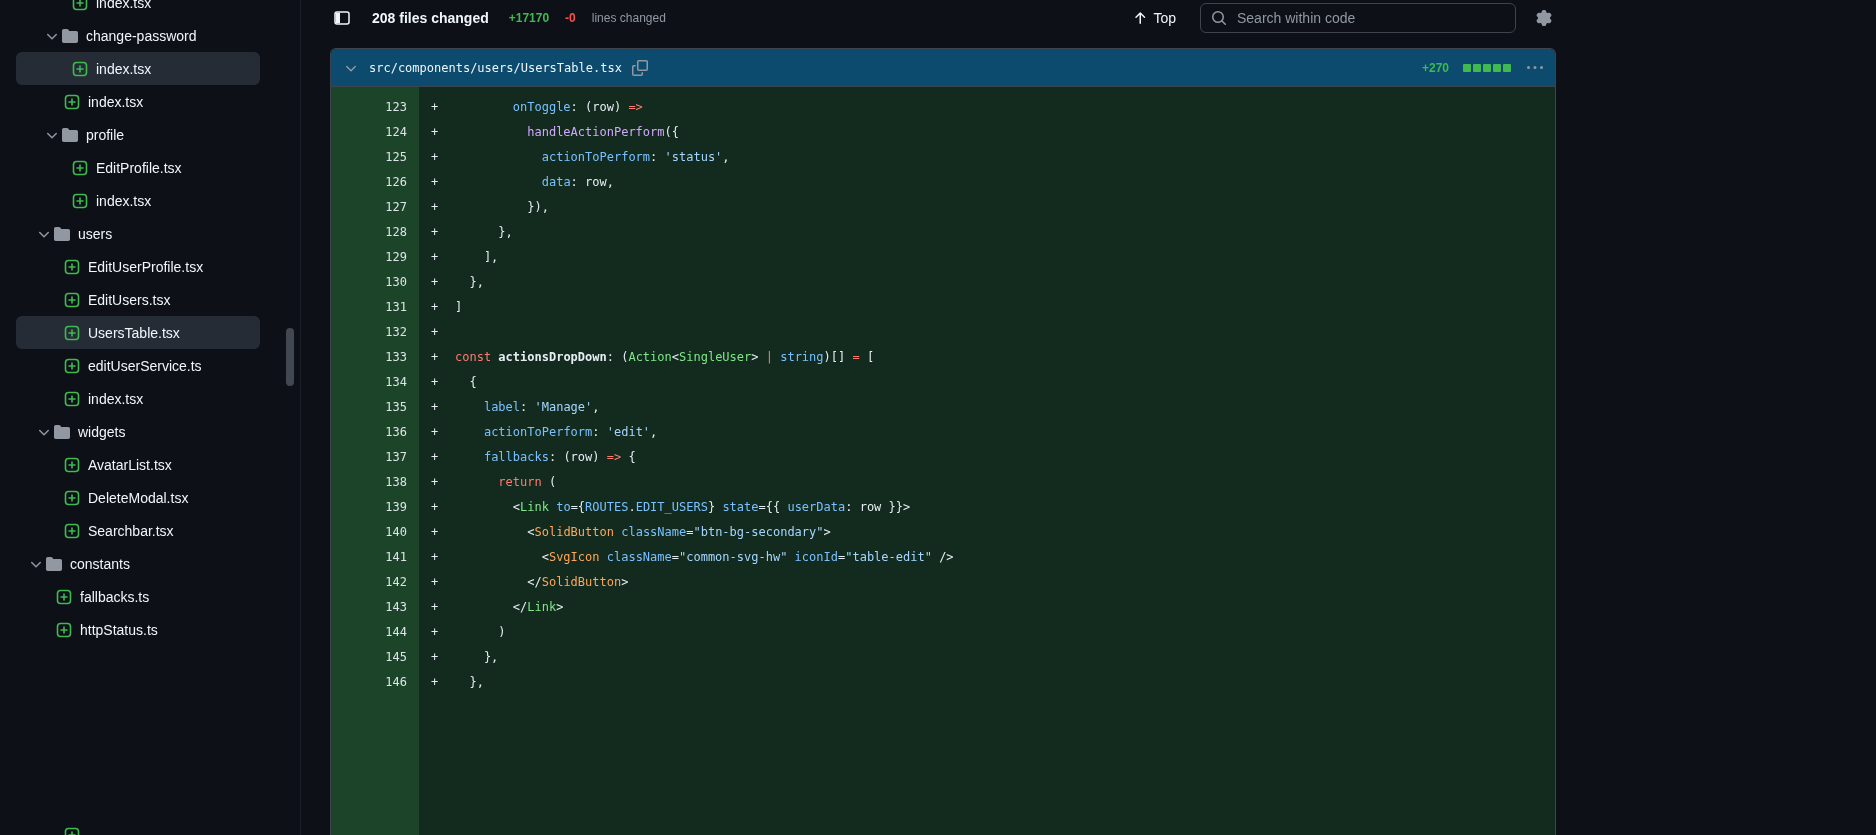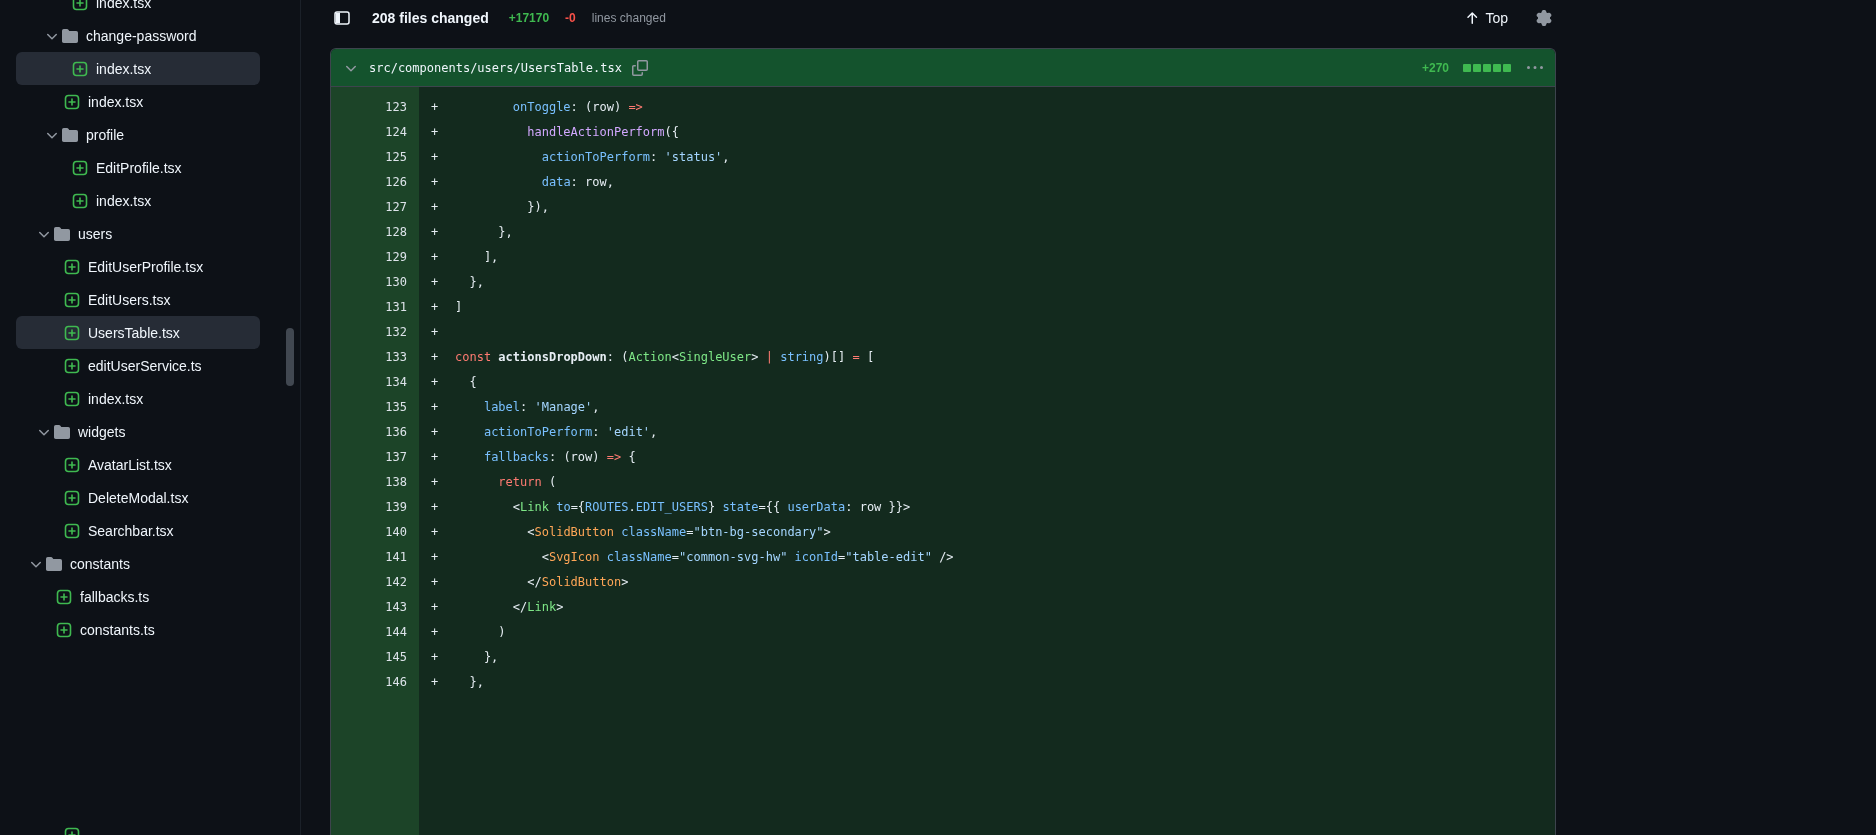--- a/index.html
+++ b/index.html
@@ -45,21 +45,21 @@
              text-decoration:none; cursor:pointer; margin-right:8px; }
   .searchbox { width:316px; height:30px; border:1px solid #3d444d; border-radius:6px;
                background:#0d1117; display:flex; align-items:center; gap:8px; padding:0 10px; }
   .searchbox input { flex:1; background:transparent; border:none; outline:none; color:#f0f6fc;
                      font-size:14px; font-family:"Liberation Sans", sans-serif; }
   .searchbox input::placeholder { color:#9198a1; }
   
   .file-card { margin-top:14px; flex:1; border:1px solid #3d444d; border-bottom:none;
                border-radius:6px 6px 0 0; overflow:hidden; display:flex; flex-direction:column;
                background:#0d1117; }
-  .file-head { height:38px; flex-shrink:0; background:#14532d; border-bottom:1px solid #3d444d;
+  .file-head { height:38px; flex-shrink:0; background:#0c4a6e; border-bottom:1px solid #3d444d;
                display:flex; align-items:center; gap:8px; padding:0 10px; }
   .path { font-family:"DejaVu Sans Mono", monospace; font-size:12px; color:#f0f6fc; cursor:pointer; }
   .blocks { display:inline-flex; gap:2px; margin:0 6px; }
   .blk { width:8px; height:8px; border-radius:1px; display:inline-block; }
   .blk.added { background:#3fb950; }
   
   .diff { flex:1; overflow:hidden; padding-top:8px;
           font-family:"DejaVu Sans Mono", monospace; font-size:12px; line-height:25px;
           background:linear-gradient(90deg,#1c4428 88px,#132a1e 88px); }
   .diff-row { display:flex; height:25px; white-space:pre; }
@@ -272,21 +272,21 @@
         </span>
         <span class="label">fallbacks.ts</span>
       </div>
       <div class="tree-row file d1">
         <span class="ico">
           <svg width="16" height="16" viewBox="0 0 16 16">
             <rect x="1.5" y="1.5" width="13" height="13" rx="3" fill="none" stroke="#3fb950" stroke-width="1.6"></rect>
             <path d="M8 5v6M5 8h6" stroke="#3fb950" stroke-width="1.6" stroke-linecap="round"></path>
           </svg>
         </span>
-        <span class="label">constants.ts</span>
+        <span class="label">httpStatus.ts</span>
       </div>
     </div>
   <span class="bottom-cut">
     <svg width="16" height="16" viewBox="0 0 16 16">
         <rect x="1.5" y="1.5" width="13" height="13" rx="3" fill="none" stroke="#3fb950" stroke-width="1.6"></rect>
         <path d="M8 5v6M5 8h6" stroke="#3fb950" stroke-width="1.6" stroke-linecap="round"></path>
       </svg>
   </span>
   <div class="sb-thumb"></div>
 </aside>
@@ -309,20 +309,28 @@
     <span class="muted">lines changed</span>
     <div class="grow"></div>
     <a class="toplink">
       <span class="ico">
         <svg width="16" height="16" viewBox="0 0 16 16" fill="#f0f6fc">
             <path d="M3.47 7.78a.75.75 0 0 1 0-1.06l4.25-4.25a.75.75 0 0 1 1.06 0l4.25 4.25a.751.751 0 0 1-1.06 1.06L9 4.81v8.44a.75.75 0 0 1-1.5 0V4.81L4.53 7.78a.75.75 0 0 1-1.06 0Z"></path>
           </svg>
       </span>
       <span>Top</span>
     </a>
+    <div class="searchbox">
+      <span class="ico">
+        <svg width="16" height="16" viewBox="0 0 16 16" fill="#9198a1">
+            <path d="M10.68 11.74a6 6 0 0 1-7.922-8.982 6 6 0 0 1 8.982 7.922l3.04 3.04a.749.749 0 0 1-.326 1.275.749.749 0 0 1-.734-.215ZM11.5 7a4.499 4.499 0 1 0-8.997 0A4.499 4.499 0 0 0 11.5 7Z"></path>
+          </svg>
+      </span>
+      <input value="" placeholder="Search within code" style="">
+    </div>
     <button class="iconbtn">
       <span class="ico">
         <svg width="16" height="16" viewBox="0 0 16 16" fill="#9198a1">
             <path d="M8 0a8.2 8.2 0 0 1 .701.031C9.444.095 9.99.645 10.16 1.29l.288 1.107c.018.066.079.158.212.224.231.114.454.243.668.386.123.082.233.09.299.071l1.103-.303c.644-.176 1.392.021 1.82.63.27.385.506.792.704 1.218.315.675.111 1.422-.364 1.891l-.814.806c-.049.048-.098.147-.088.294.016.257.016.515 0 .772-.01.147.038.246.088.294l.814.806c.475.469.679 1.216.364 1.891a7.977 7.977 0 0 1-.704 1.217c-.428.61-1.176.807-1.82.63l-1.102-.302c-.067-.019-.177-.011-.3.071a5.909 5.909 0 0 1-.668.386c-.133.066-.194.158-.211.224l-.29 1.106c-.168.646-.715 1.196-1.458 1.26a8.006 8.006 0 0 1-1.402 0c-.743-.064-1.289-.614-1.458-1.26l-.289-1.106c-.018-.066-.079-.158-.212-.224a5.738 5.738 0 0 1-.668-.386c-.123-.082-.233-.09-.299-.071l-1.103.303c-.644.176-1.392-.021-1.82-.63a8.12 8.12 0 0 1-.704-1.218c-.315-.675-.111-1.422.363-1.891l.815-.806c.05-.048.098-.147.088-.294a6.214 6.214 0 0 1 0-.772c.01-.147-.038-.246-.088-.294l-.815-.806C.635 6.045.431 5.298.746 4.623a7.92 7.92 0 0 1 .704-1.217c.428-.61 1.176-.807 1.82-.63l1.102.302c.067.019.177.011.3-.071.214-.143.437-.272.668-.386.133-.066.194-.158.211-.224l.29-1.106C6.009.645 6.556.095 7.299.03 7.53.01 7.764 0 8 0ZM11 8a3 3 0 1 1-6 0 3 3 0 0 1 6 0Z"></path>
           </svg>
       </span>
     </button>
   </div>
 
   <section class="file-card">

